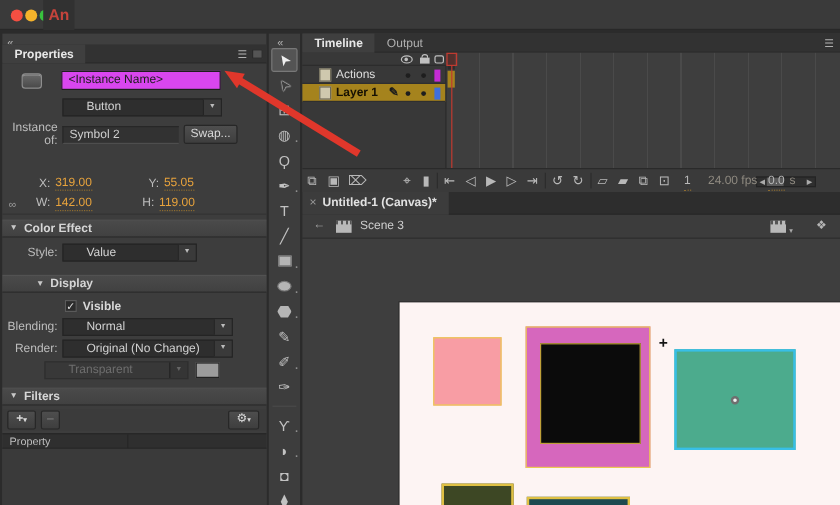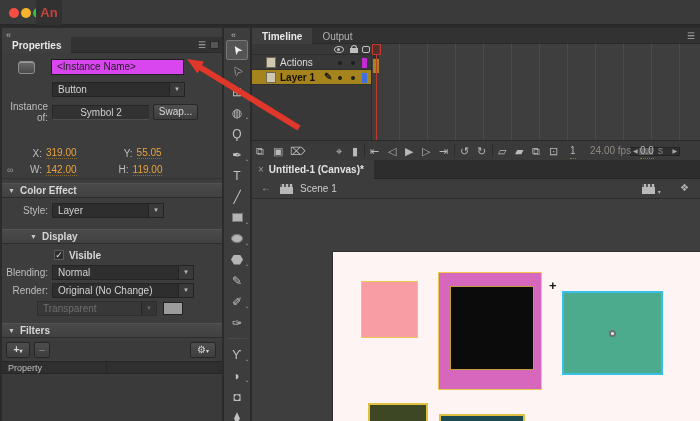--- a/index.html
+++ b/index.html
@@ -24,21 +24,21 @@
 
   
   #props { left:2px; top:28px; width:220px; height:393px; }
   #props .content { position:absolute; top:25px; left:0; right:0; bottom:0; background:#3d3d3d; }
   .prow { position:absolute; left:0; right:0; display:flex; align-items:center; }
   .plabel { width:50px; text-align:right; padding-right:4px; color:#bdbdbd; }
   .field-light { background:#d946ef; border:1px solid #1e1e1e; color:#1c1c1c; height:16px; line-height:14px; padding:0 5px; }
   .well { background:#323232; border-top:1px solid #272727; border-left:1px solid #272727; border-bottom:1px solid #4e4e4e;
           color:#cfcfcf; height:15px; line-height:13px; padding:0 5px; }
   .dd { display:flex; background:#2e2e2e; border:1px solid #242424; height:15px; color:#d2d2d2; }
-  .dd .txt { flex:1; line-height:13px; padding:0 5px; white-space:nowrap; overflow:hidden; }
+  .dd .txt { flex:1; line-height:13px; padding:0 19px; white-space:nowrap; overflow:hidden; }
   .dd .arw { width:15px; border-left:1px solid #242424; background:#3a3a3a; color:#bbb; font-size:6px; line-height:13px; text-align:center; }
   .dd.disabled { background:#383838; border-color:#2e2e2e; }
   .dd.disabled .txt { color:#6e6e6e; }
   .dd.disabled .arw { color:#666; background:#353535; }
   .btn { background:linear-gradient(#4e4e4e,#3e3e3e); border:1px solid #272727; border-radius:2px; color:#d8d8d8;
          height:16px; line-height:14px; text-align:center; }
   .sechdr { position:absolute; left:0; right:0; height:15px; background:linear-gradient(#4a4a4a,#414141);
             border-top:1px solid #525252; border-bottom:1px solid #2c2c2c; display:flex; align-items:center; gap:5px;
             padding-left:6px; font-weight:bold; color:#d6d6d6; }
   .tri { font-size:7px; color:#c8c8c8; }
@@ -138,21 +138,21 @@
 
     <div class="prow" style="top:29px; height:15px;">
       <div class="dd" style="margin-left:50px; width:133px;">
         <span class="txt">Button</span>
         <span class="arw">▼</span>
       </div>
     </div>
 
     <div class="prow" style="top:51px; height:16px;">
       <span class="plabel">Instance of:</span>
-      <div class="well" style="width:97px;text-align:center;">Symbol 2</div>
+      <div class="well" style="width:97px;">Symbol 2</div>
       <div class="btn" style="width:45px; margin-left:4px;">Swap...</div>
     </div>
 
     <div class="prow" style="top:92px; height:16px;">
       <span class="plabel" style="width:44px">X:</span>
       <span class="hot">319.00</span>
       <span class="plabel" style="width:60px">Y:</span>
       <span class="hot">55.05</span>
     </div>
     <div class="prow" style="top:110px; height:16px; border-bottom:1px solid #343434; padding-bottom:2px;">
@@ -163,21 +163,21 @@
       <span class="hot">119.00</span>
     </div>
 
     <div class="sechdr" style="top:130px;">
       <span class="tri">▼</span>
       <span>Color Effect</span>
     </div>
     <div class="prow" style="top:150px; height:15px;">
       <span class="plabel">Style:</span>
       <div class="dd" style="width:112px;">
-        <span class="txt">Layer</span>
+        <span class="txt">Value</span>
         <span class="arw">▼</span>
       </div>
     </div>
 
     <div class="sechdr" style="top:176px;padding-left:28px;">
       <span class="tri">▼</span>
       <span>Display</span>
     </div>
     <div class="prow" style="top:196px; height:12px;">
       <span class="chk" style="margin-left:52px">✓</span>
@@ -381,21 +381,21 @@
 
 <div id="docbar">
   <div id="doctab">
     <span class="x">×</span>
     <span>Untitled-1 (Canvas)*</span>
   </div>
 </div>
 <div id="editbar">
   <span style="position:absolute; left:9px; top:3px; color:#a8a8a8;">←</span>
   <span class="clap" style="position:absolute; left:28px; top:5px;"></span>
-  <span style="position:absolute; left:48px; top:4px; color:#cdcdcd;">Scene 1</span>
+  <span style="position:absolute; left:48px; top:4px; color:#cdcdcd;">Scene 3</span>
   <span style="position:absolute; left:390px; top:5px;">
     <span class="clap"></span>
     <span style="font-size:6px; color:#aaa;">▾</span>
   </span>
   <span style="position:absolute; left:428px; top:3px; color:#b5b5b5;">❖</span>
 </div>
 
 <div id="canvas-area">
   <div id="stage">
     <div id="shape-host">

